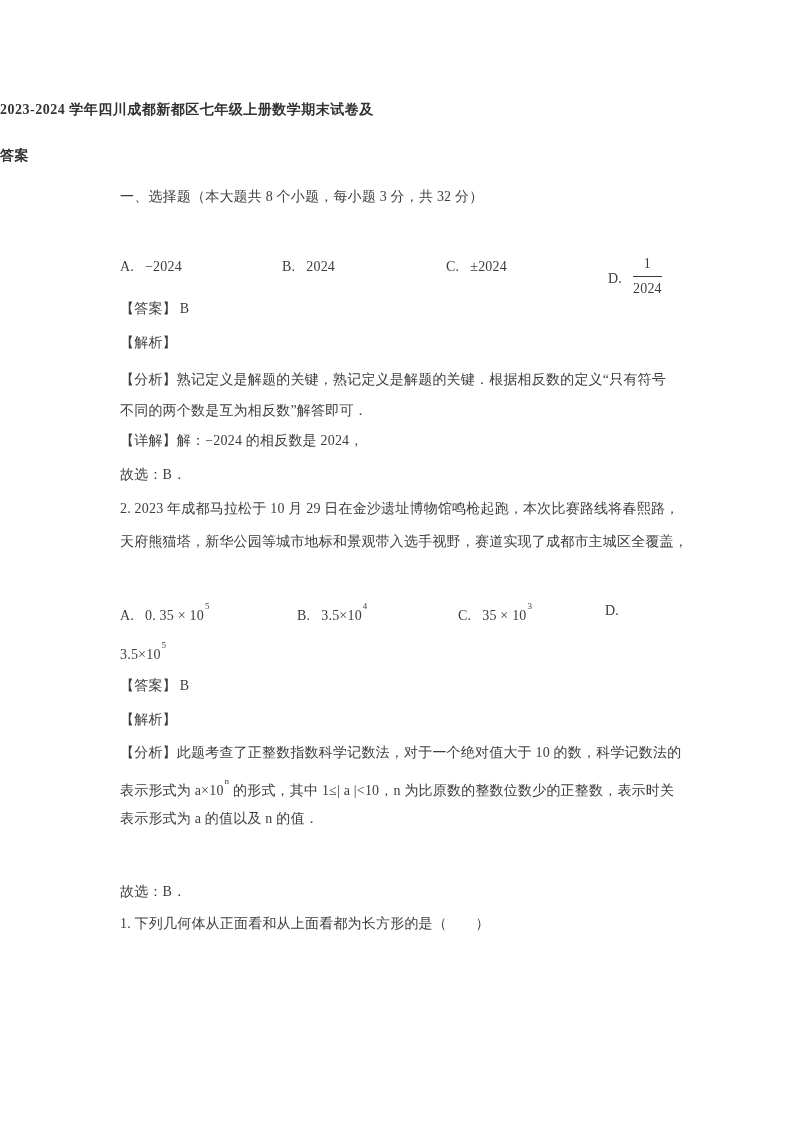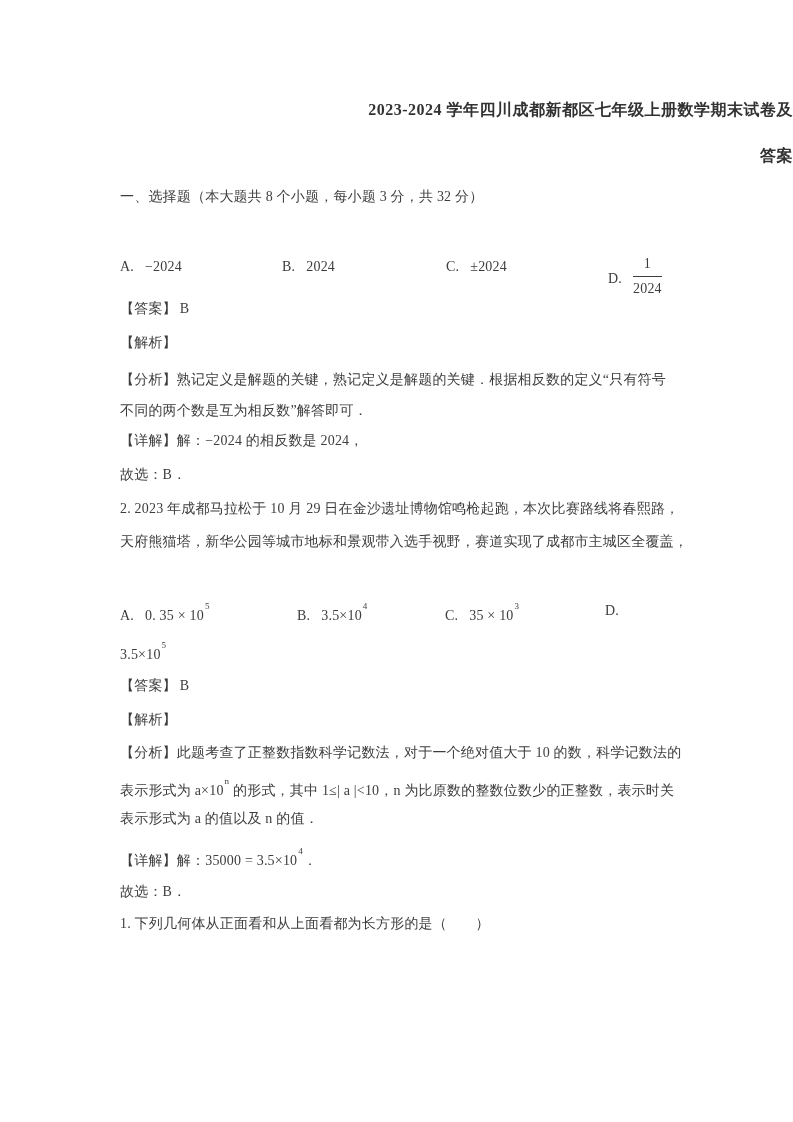--- a/index.html
+++ b/index.html
@@ -6,21 +6,21 @@
   .page {
     position:relative; width:793px; height:1122px; background:#ffffff;
     font-family:"Liberation Serif","DejaVu Serif",serif;
     color:#3d3d3d; overflow:hidden;
   }
   .ln {
     position:absolute; left:120px; font-size:14px; line-height:20px;
     white-space:nowrap; letter-spacing:0.2px;
   }
   .title {
-    left:0; width:793px; text-align:right; font-size:16px;
+    left:0; width:793px; text-align:left; font-size:14px;
     font-weight:bold; color:#323232; letter-spacing:0.5px;
   }
   .optrow { height:22px; }
   .opt { position:absolute; top:0; }
   .opt-label { margin-right:11px; }
   .qnum { margin-right:9px; }
   .raised { position:relative; top:-6px; margin:0 6px 0 2px; }
   sup.e { font-size:9px; position:relative; top:-5px; margin-left:1px; }
   .frac { display:inline-block; vertical-align:middle; text-align:center; position:relative; top:-3px; font-size:14px; }
   .fnum { display:block; padding:0 9px 2px 9px; border-bottom:1.2px solid #3d3d3d; }
@@ -66,21 +66,21 @@
   <div class="ln" style="top:499px">2.  2023 年成都马拉松于 10 月 29 日在金沙遗址博物馆鸣枪起跑，本次比赛路线将春熙路，</div>
   <div class="ln" style="top:532px">天府熊猫塔，新华公园等城市地标和景观带入选手视野，赛道实现了成都市主城区全覆盖，</div>
 
   <div class="ln optrow" style="top:601px">
     <span class="opt" style="left:0">
       <span class="opt-label">A.</span><span>0. 35 × 10</span><sup class="e">5</sup>
     </span>
     <span class="opt" style="left:177px">
       <span class="opt-label">B.</span><span>3.5×10</span><sup class="e">4</sup>
     </span>
-    <span class="opt" style="left:325px">
+    <span class="opt" style="left:338px">
       <span class="opt-label">C.</span><span>35 × 10</span><sup class="e">3</sup>
     </span>
     <span class="opt" style="left:485px">
       <span class="opt-label">D.</span>
     </span>
   </div>
 
   <div class="ln" style="top:640px">
     <span>3.5×10</span><sup class="e">5</sup>
   </div>
@@ -91,21 +91,18 @@
 
   <div class="ln" style="top:710px">【解析】</div>
   <div class="ln" style="top:743px">【分析】此题考查了正整数指数科学记数法，对于一个绝对值大于 10 的数，科学记数法的</div>
 
   <div class="ln" style="top:776px">
     <span>表示形式为 a×10</span><sup class="e">n</sup><span> 的形式，其中 1≤| a |&lt;10，n 为比原数的整数位数少的正整数，表示时关</span>
   </div>
 
   <div class="ln" style="top:809px">表示形式为 a 的值以及 n 的值．</div>
 
-  <div class="ln" style="top:846px">
-    <span>【详解】解：35000 = 3.5×10</span><sup class="e">4</sup><span>．</span>
-  </div>
 
   <div class="ln" style="top:882px">故选：B．</div>
 
   <div class="ln" style="top:914px">1.  下列几何体从正面看和从上面看都为长方形的是（　　）</div>
 
 </div>
 
 </body></html>

